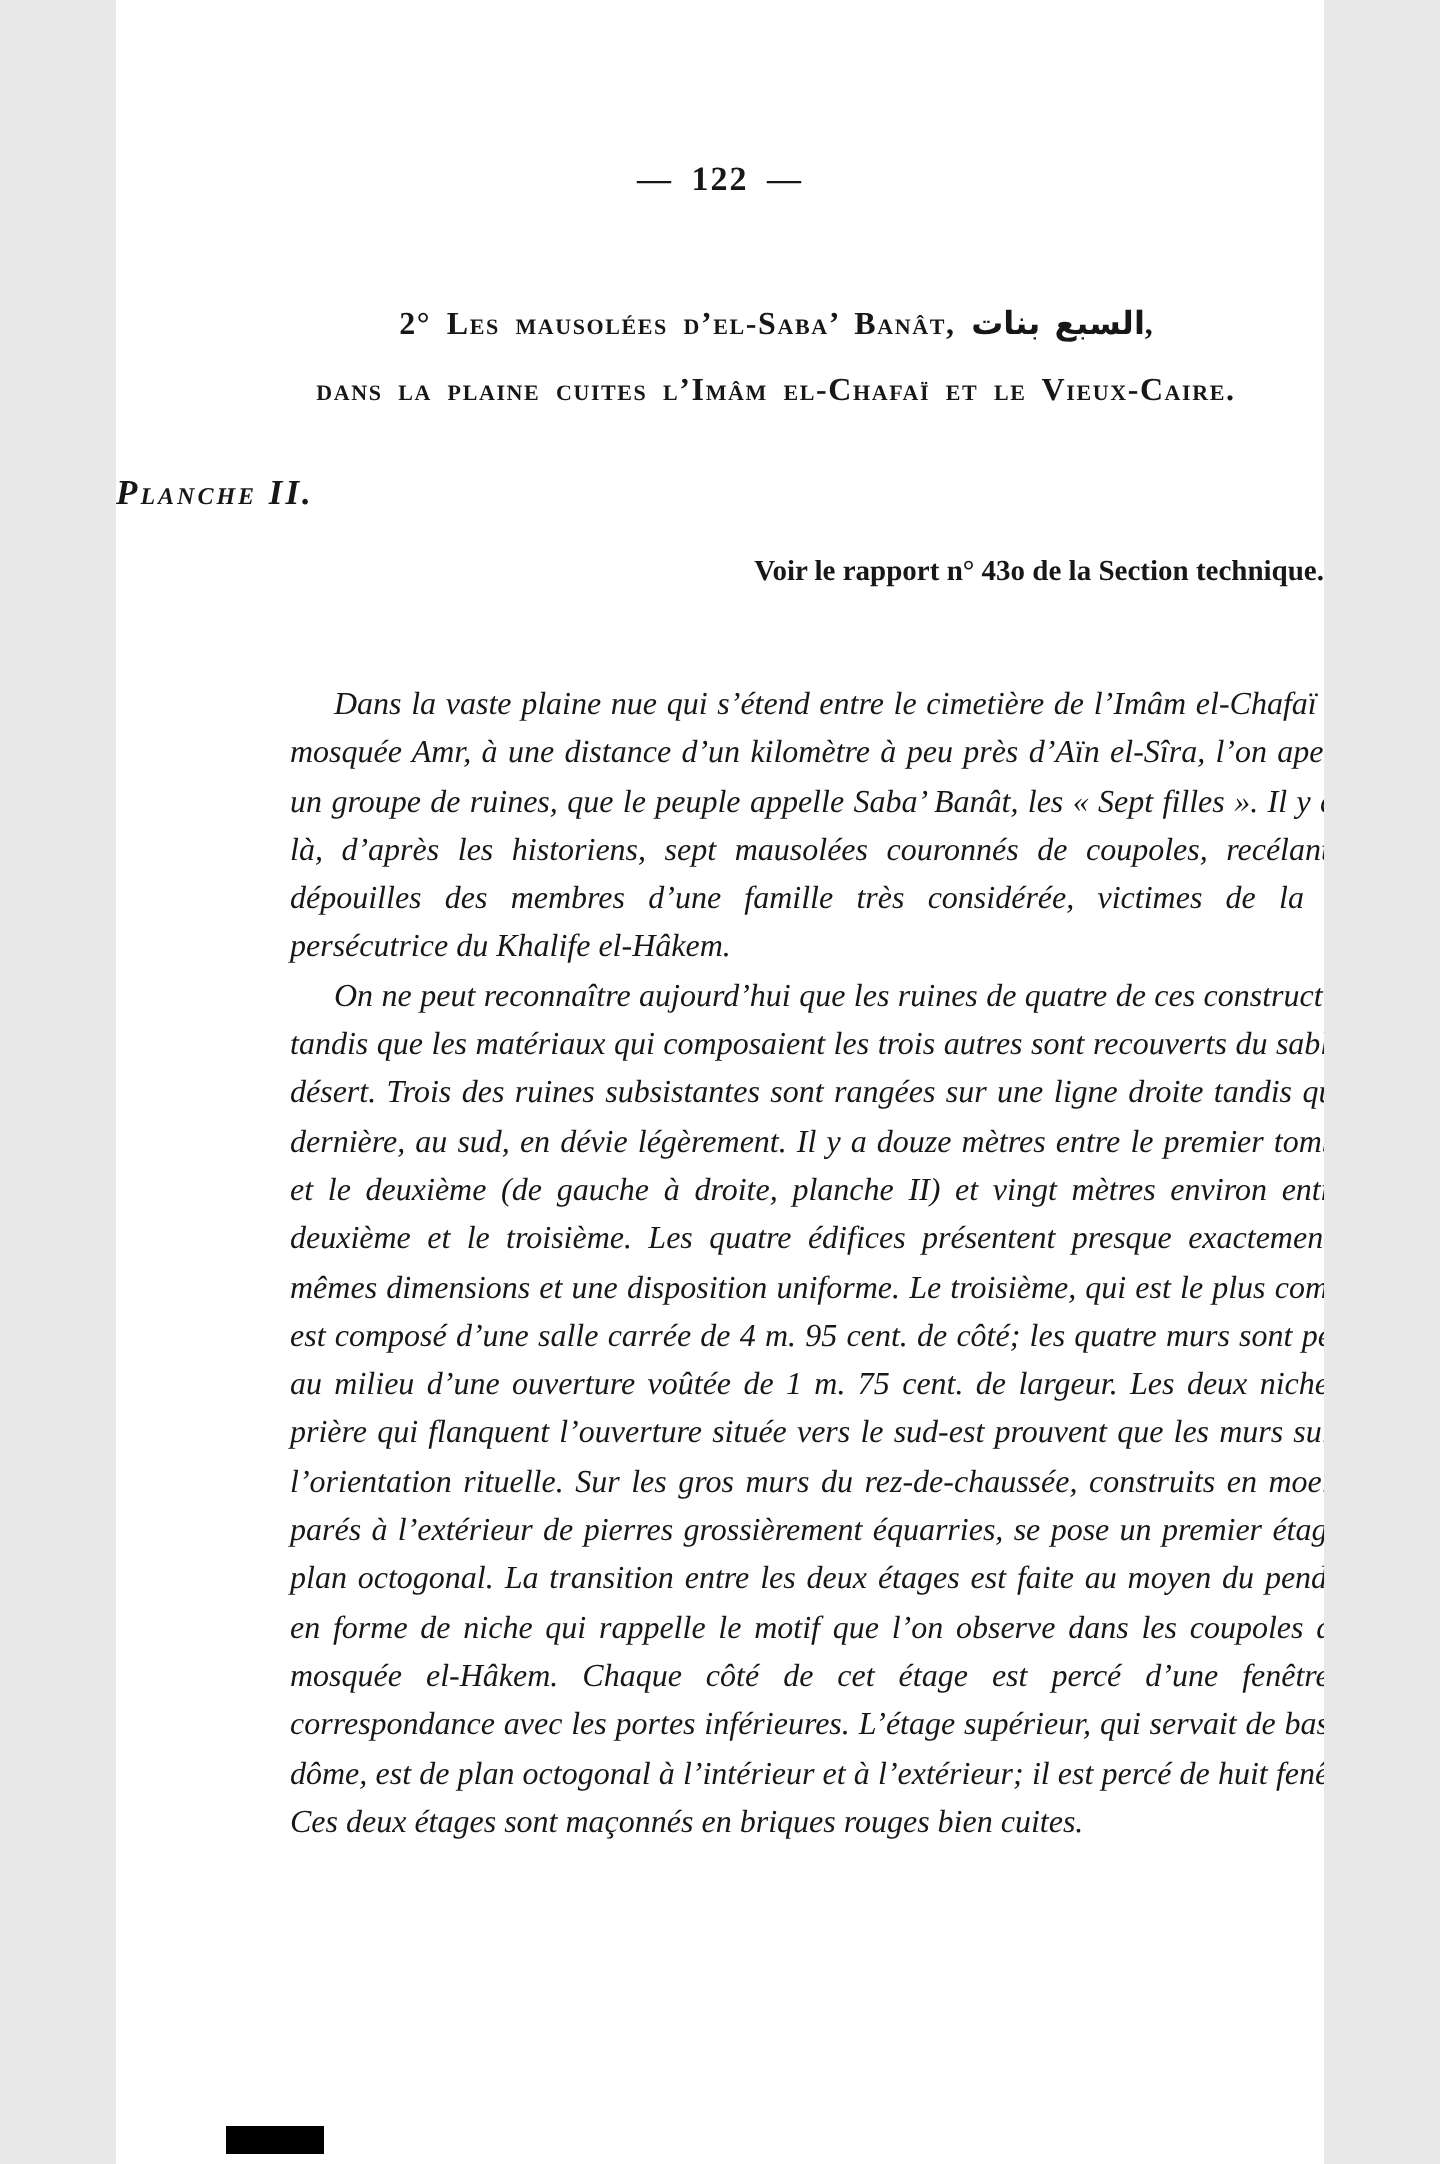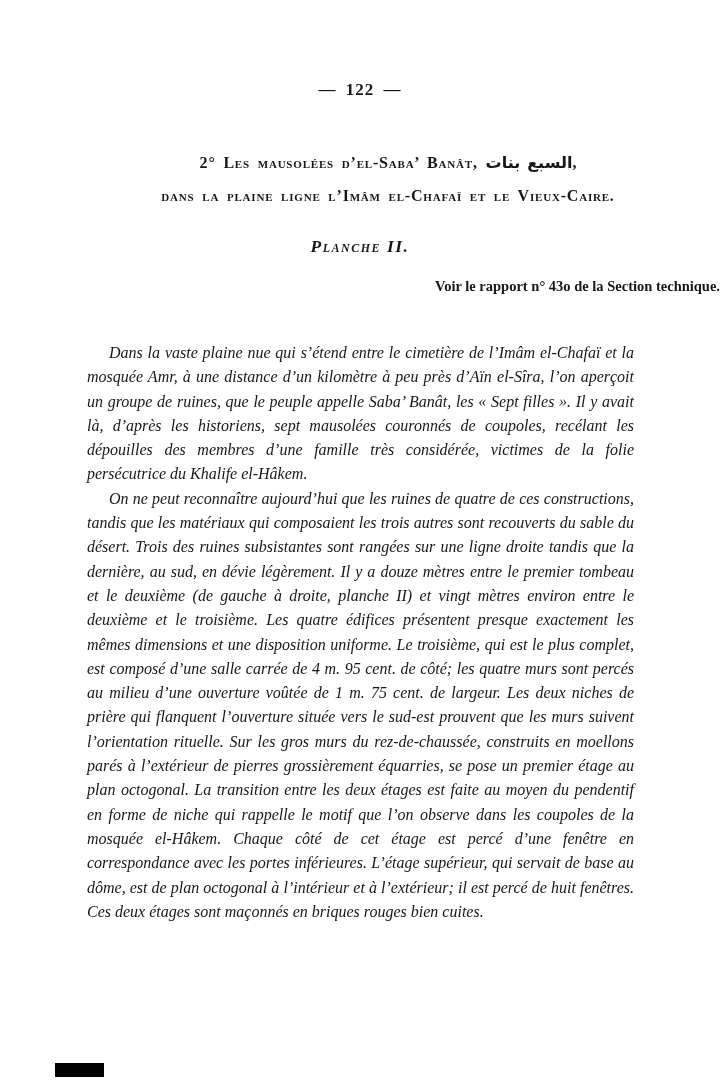--- a/index.html
+++ b/index.html
@@ -2,21 +2,21 @@
 <html><head>
 <meta charset="utf-8">
 <style>
   html, body {
     margin: 0;
     padding: 0;
     background: #e8e8e8;
   }
   .page {
     position: relative;
-    width: 720px;
+    width: 604px;
     height: 1082px;
     background: #ffffff;
     color: #171717;
     font-family: "Liberation Serif", "DejaVu Serif", serif;
     overflow: hidden;
     margin: 0 auto;
   }
   .page-number {
     position: absolute;
     top: 80px;
@@ -41,21 +41,21 @@
     word-spacing: 3px;
     line-height: 33px;
     font-family: "Liberation Serif", "DejaVu Sans", serif;
     margin-left: 28px;
   }
   .plate-title {
     position: absolute;
     top: 236px;
     left: 0;
     width: 100%;
-    text-align: center;
+    text-align: left;
     font-style: italic;
     font-variant: small-caps;
     font-weight: bold;
     font-size: 17.5px;
     letter-spacing: 1.5px;
   }
   .reference-note {
     position: absolute;
     top: 278px;
     left: 0;
@@ -89,21 +89,21 @@
 </style>
 </head>
 <body>
 
 <div class="page">
 
   <div class="page-number">— 122 —</div>
 
   <div class="heading">
     <div class="heading-line">2° Les mausolées d’el-Saba’ Banât, السبع بنات,</div>
-    <div class="heading-line">dans la plaine ligne l’Imâm el-Chafaï et le Vieux-Caire.</div>
+    <div class="heading-line">dans la plaine cuites l’Imâm el-Chafaï et le Vieux-Caire.</div>
   </div>
 
   <div class="plate-title">Planche II.</div>
 
   <div class="reference-note">Voir le rapport n° 43o de la Section technique.</div>
 
   <div class="body-text">
       <p class="para">Dans la vaste plaine nue qui s’étend entre le cimetière de l’Imâm el-Chafaï et la mosquée Amr, à une distance d’un kilomètre à peu près d’Aïn el-Sîra, l’on aperçoit un groupe de ruines, que le peuple appelle Saba’ Banât, les « Sept filles ». Il y avait là, d’après les historiens, sept mausolées couronnés de coupoles, recélant les dépouilles des membres d’une famille très considérée, victimes de la folie persécutrice du Khalife el-Hâkem.</p>
       <p class="para">On ne peut reconnaître aujourd’hui que les ruines de quatre de ces constructions, tandis que les matériaux qui composaient les trois autres sont recouverts du sable du désert. Trois des ruines subsistantes sont rangées sur une ligne droite tandis que la dernière, au sud, en dévie légèrement. Il y a douze mètres entre le premier tombeau et le deuxième (de gauche à droite, planche II) et vingt mètres environ entre le deuxième et le troisième. Les quatre édifices présentent presque exactement les mêmes dimensions et une disposition uniforme. Le troisième, qui est le plus complet, est composé d’une salle carrée de 4 m. 95 cent. de côté; les quatre murs sont percés au milieu d’une ouverture voûtée de 1 m. 75 cent. de largeur. Les deux niches de prière qui flanquent l’ouverture située vers le sud-est prouvent que les murs suivent l’orientation rituelle. Sur les gros murs du rez-de-chaussée, construits en moellons parés à l’extérieur de pierres grossièrement équarries, se pose un premier étage au plan octogonal. La transition entre les deux étages est faite au moyen du pendentif en forme de niche qui rappelle le motif que l’on observe dans les coupoles de la mosquée el-Hâkem. Chaque côté de cet étage est percé d’une fenêtre en correspondance avec les portes inférieures. L’étage supérieur, qui servait de base au dôme, est de plan octogonal à l’intérieur et à l’extérieur; il est percé de huit fenêtres. Ces deux étages sont maçonnés en briques rouges bien cuites.</p>
     </div>

